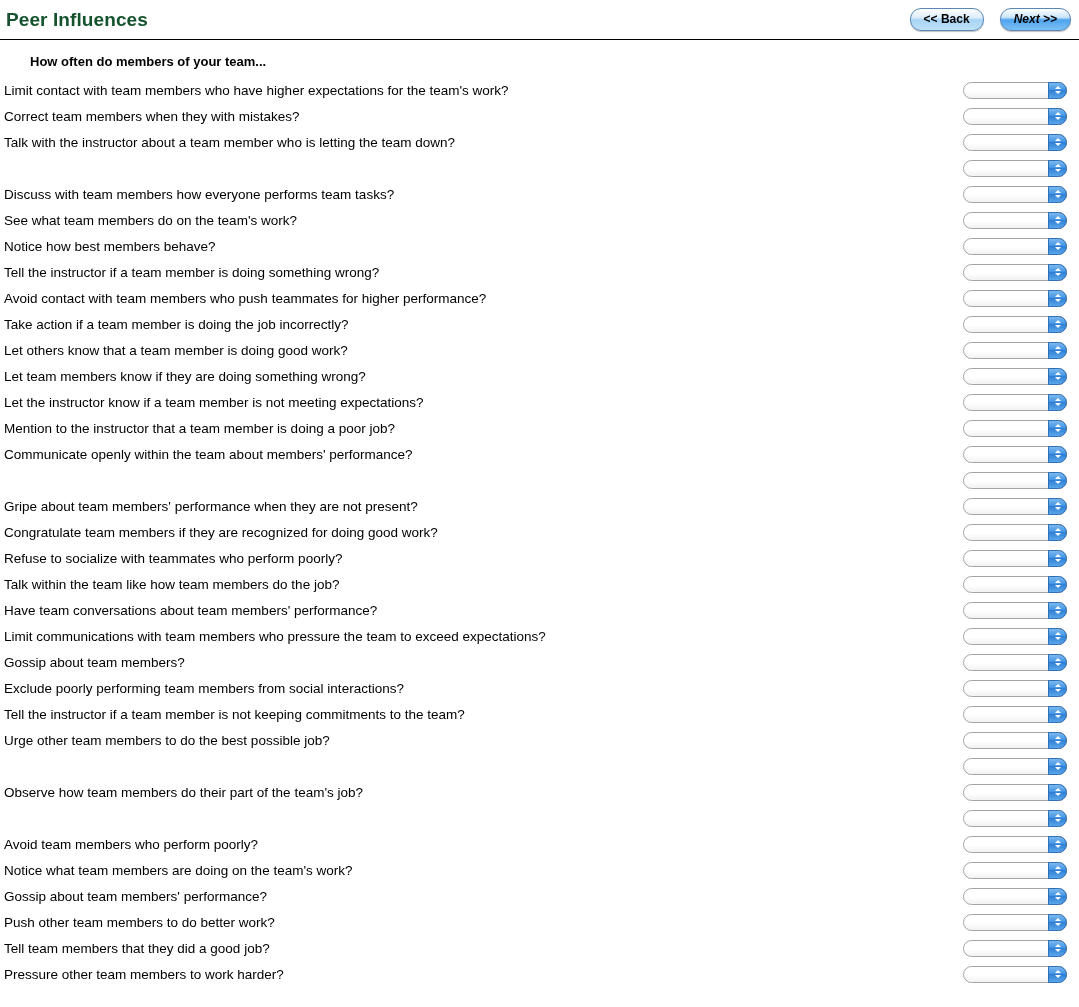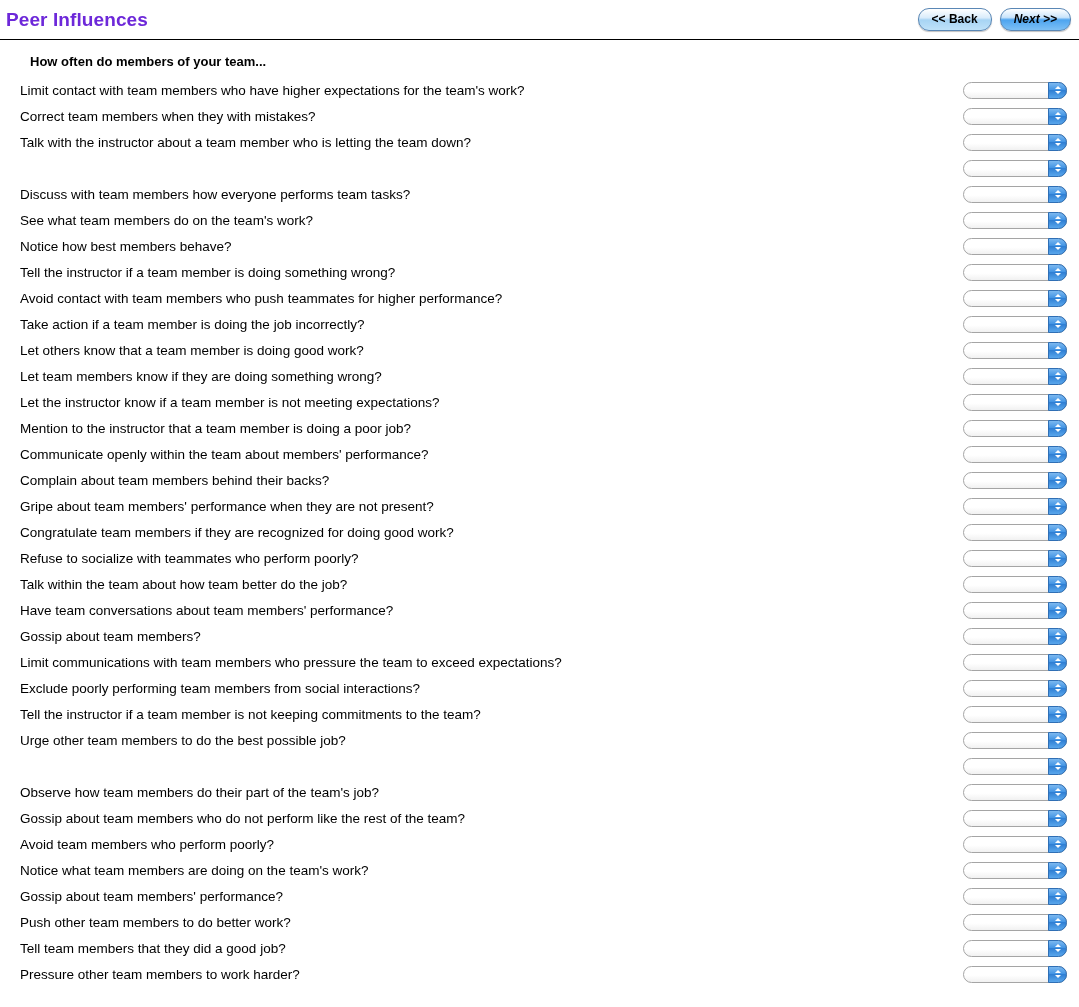--- a/index.html
+++ b/index.html
@@ -23,28 +23,28 @@
     height: 40px;
     border-bottom: 1px solid #000000;
     display: flex;
     align-items: center;
     padding: 0 8px 0 6px;
     box-sizing: border-box;
   }
   .page-title {
     font-size: 19px;
     font-weight: bold;
-    color: #6d28d9;
+    color: #14532d;
     letter-spacing: 0.1px;
   }
   .nav-buttons {
     margin-left: auto;
     display: flex;
     align-items: center;
-    gap: 8px;
+    gap: 16px;
     text-align: center;
   }
   .nav-btn {
     font-family: "Liberation Sans", sans-serif;
     font-size: 12px;
     font-weight: bold;
     color: #000000;
     border: 1px solid #5a87b5;
     border-radius: 11px;
     padding: 4px 13px 5px 13px;
@@ -69,21 +69,21 @@
   }
   
   .q-list {
     padding: 0;
     margin: 0;
   }
   .q-row {
     display: flex;
     align-items: center;
     height: 26px;
-    padding-left: 20px;
+    padding-left: 4px;
     box-sizing: border-box;
   }
   .q-text {
     font-size: 13.5px;
     color: #000000;
     white-space: nowrap;
     flex: 0 0 auto;
   }
   .q-control {
     margin-left: auto;
@@ -324,21 +324,20 @@
           <div class="sel">
             <span class="val"></span>
             <span class="arrows">
               <span class="up"></span>
               <span class="dn"></span>
             </span>
           </div>
         </div>
       </div>
       <div class="q-row">
-        <div class="q-text">Complain about team members behind their backs?</div>
         <div class="q-control">
           <div class="sel">
             <span class="val"></span>
             <span class="arrows">
               <span class="up"></span>
               <span class="dn"></span>
             </span>
           </div>
         </div>
       </div>
@@ -372,21 +371,21 @@
           <div class="sel">
             <span class="val"></span>
             <span class="arrows">
               <span class="up"></span>
               <span class="dn"></span>
             </span>
           </div>
         </div>
       </div>
       <div class="q-row">
-        <div class="q-text">Talk within the team about how team better do the job?</div>
+        <div class="q-text">Talk within the team like how team members do the job?</div>
         <div class="q-control">
           <div class="sel">
             <span class="val"></span>
             <span class="arrows">
               <span class="up"></span>
               <span class="dn"></span>
             </span>
           </div>
         </div>
       </div>
@@ -396,44 +395,44 @@
           <div class="sel">
             <span class="val"></span>
             <span class="arrows">
               <span class="up"></span>
               <span class="dn"></span>
             </span>
           </div>
         </div>
       </div>
       <div class="q-row">
+        <div class="q-text">Limit communications with team members who pressure the team to exceed expectations?</div>
+        <div class="q-control">
+          <div class="sel">
+            <span class="val"></span>
+            <span class="arrows">
+              <span class="up"></span>
+              <span class="dn"></span>
+            </span>
+          </div>
+        </div>
+      </div>
+      <div class="q-row">
         <div class="q-text">Gossip about team members?</div>
         <div class="q-control">
           <div class="sel">
             <span class="val"></span>
             <span class="arrows">
               <span class="up"></span>
               <span class="dn"></span>
             </span>
           </div>
         </div>
       </div>
       <div class="q-row">
-        <div class="q-text">Limit communications with team members who pressure the team to exceed expectations?</div>
-        <div class="q-control">
-          <div class="sel">
-            <span class="val"></span>
-            <span class="arrows">
-              <span class="up"></span>
-              <span class="dn"></span>
-            </span>
-          </div>
-        </div>
-      </div>
-      <div class="q-row">
         <div class="q-text">Exclude poorly performing team members from social interactions?</div>
         <div class="q-control">
           <div class="sel">
             <span class="val"></span>
             <span class="arrows">
               <span class="up"></span>
               <span class="dn"></span>
             </span>
           </div>
         </div>
@@ -479,21 +478,20 @@
           <div class="sel">
             <span class="val"></span>
             <span class="arrows">
               <span class="up"></span>
               <span class="dn"></span>
             </span>
           </div>
         </div>
       </div>
       <div class="q-row">
-        <div class="q-text">Gossip about team members who do not perform like the rest of the team?</div>
         <div class="q-control">
           <div class="sel">
             <span class="val"></span>
             <span class="arrows">
               <span class="up"></span>
               <span class="dn"></span>
             </span>
           </div>
         </div>
       </div>

